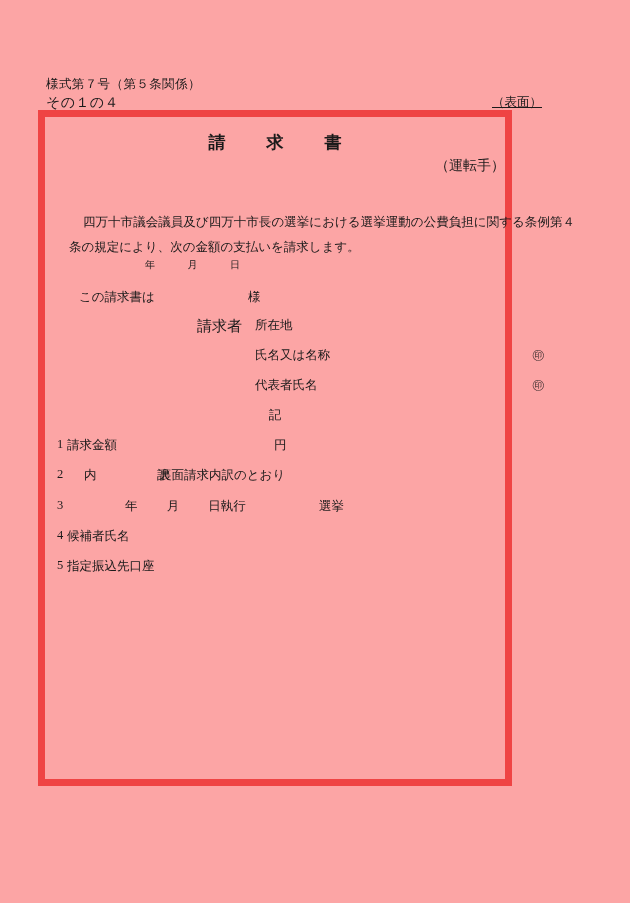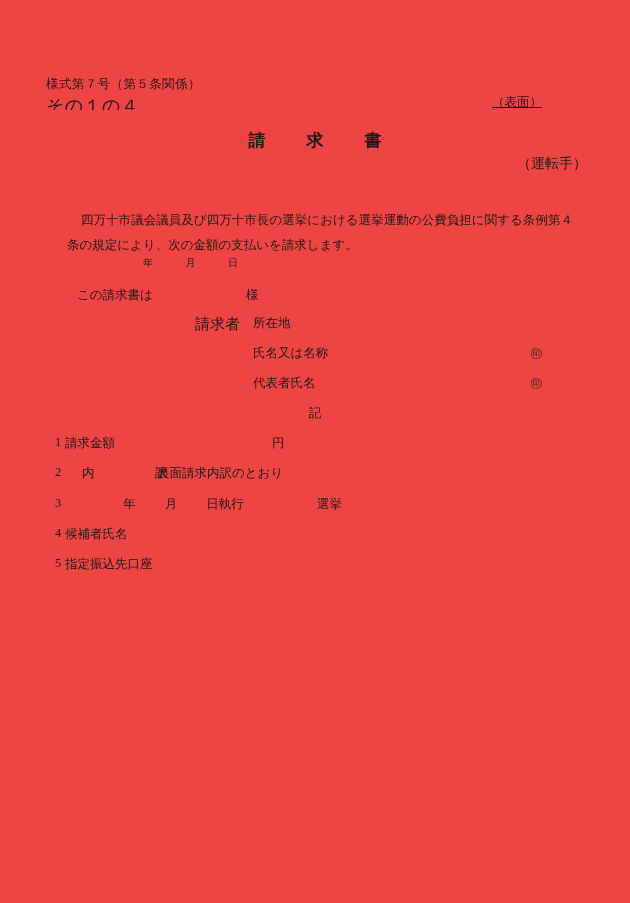--- a/index.html
+++ b/index.html
@@ -8,55 +8,55 @@
     background: #ffffff;
   }
   body {
     font-family: "Liberation Serif", "DejaVu Serif", serif;
     color: #1a1a1a;
   }
   #page {
     position: relative;
     width: 630px;
     height: 903px;
-    background: #ef4444;
+    background: #fca5a5;
     overflow: hidden;
   }
   .abs { position: absolute; }
 
   
   .form-code {
     left: 46px;
     top: 76px;
     font-size: 12.5px;
     letter-spacing: 0.4px;
     white-space: nowrap;
   }
   .form-sub {
     left: 46px;
     top: 94px;
-    font-size: 18px;
+    font-size: 14px;
     letter-spacing: 0.4px;
     white-space: nowrap;
   }
   .side-label {
     left: 492px;
     top: 94px;
     font-size: 12.5px;
     white-space: nowrap;
     text-decoration: underline;
   }
 
   
   #frame {
     left: 38px;
     top: 110px;
-    width: 554px;
+    width: 474px;
     height: 676px;
-    border: 5px solid #ef4444;
+    border: 7px solid #ef4444;
     box-sizing: border-box;
   }
 
   
   .doc-title {
     left: 0;
     right: 0;
     top: 14px;
     text-align: center;
     font-size: 17px;

